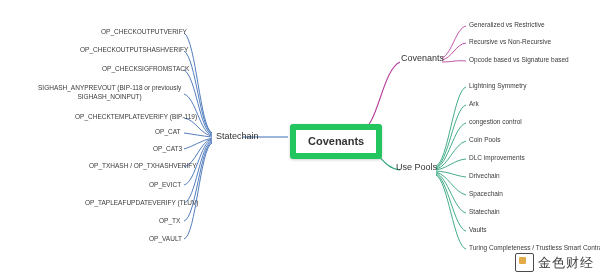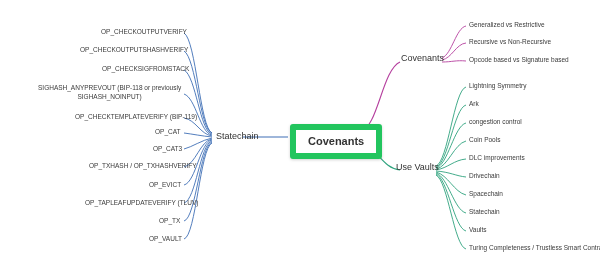--- a/index.html
+++ b/index.html
@@ -129,21 +129,21 @@
       <path d="M436 173 C 448 177, 454 210, 466 213"></path>
       <path d="M436 174 C 448 179, 454 228, 466 231"></path>
       <path d="M436 175 C 448 181, 454 246, 466 249"></path>
     </g>
   </svg>
 
   <div class="node center-node" style="left:290px; top:124px;">Covenants</div>
 
   <div class="node branch-node" style="left:214px; top:130px;">Statechain</div>
   <div class="node branch-node" style="left:399px; top:52px;">Covenants</div>
-  <div class="node branch-node" style="left:394px; top:161px;">Use Vaults</div>
+  <div class="node branch-node" style="left:394px; top:161px;">Use Pools</div>
 
   <div class="node leaf-node" style="left:100px; top:28px;">OP_CHECKOUTPUTVERIFY</div>
   <div class="node leaf-node" style="left:79px; top:46px;">OP_CHECKOUTPUTSHASHVERIFY</div>
   <div class="node leaf-node" style="left:101px; top:65px;">OP_CHECKSIGFROMSTACK</div>
   <div class="node leaf-node two-line" style="left:37px; top:83px; text-align:center;">SIGHASH_ANYPREVOUT (BIP-118 or previously
 SIGHASH_NOINPUT)</div>
   <div class="node leaf-node" style="left:74px; top:113px;">OP_CHECKTEMPLATEVERIFY (BIP-119)</div>
   <div class="node leaf-node" style="left:154px; top:128px;">OP_CAT</div>
   <div class="node leaf-node" style="left:152px; top:145px;">OP_CAT3</div>
   <div class="node leaf-node" style="left:88px; top:162px;">OP_TXHASH / OP_TXHASHVERIFY</div>
@@ -160,14 +160,18 @@
   <div class="node leaf-node" style="left:468px; top:100px;">Ark</div>
   <div class="node leaf-node" style="left:468px; top:118px;">congestion control</div>
   <div class="node leaf-node" style="left:468px; top:136px;">Coin Pools</div>
   <div class="node leaf-node" style="left:468px; top:154px;">DLC improvements</div>
   <div class="node leaf-node" style="left:468px; top:172px;">Drivechain</div>
   <div class="node leaf-node" style="left:468px; top:190px;">Spacechain</div>
   <div class="node leaf-node" style="left:468px; top:208px;">Statechain</div>
   <div class="node leaf-node" style="left:468px; top:226px;">Vaults</div>
   <div class="node leaf-node" style="left:468px; top:244px;">Turing Completeness / Trustless Smart Contracts</div>
 
+  <div class="watermark">
+    <div class="wm-mark"></div>
+    <div class="wm-text">金色财经</div>
+  </div>
 
 </div>
 
 </body></html>

